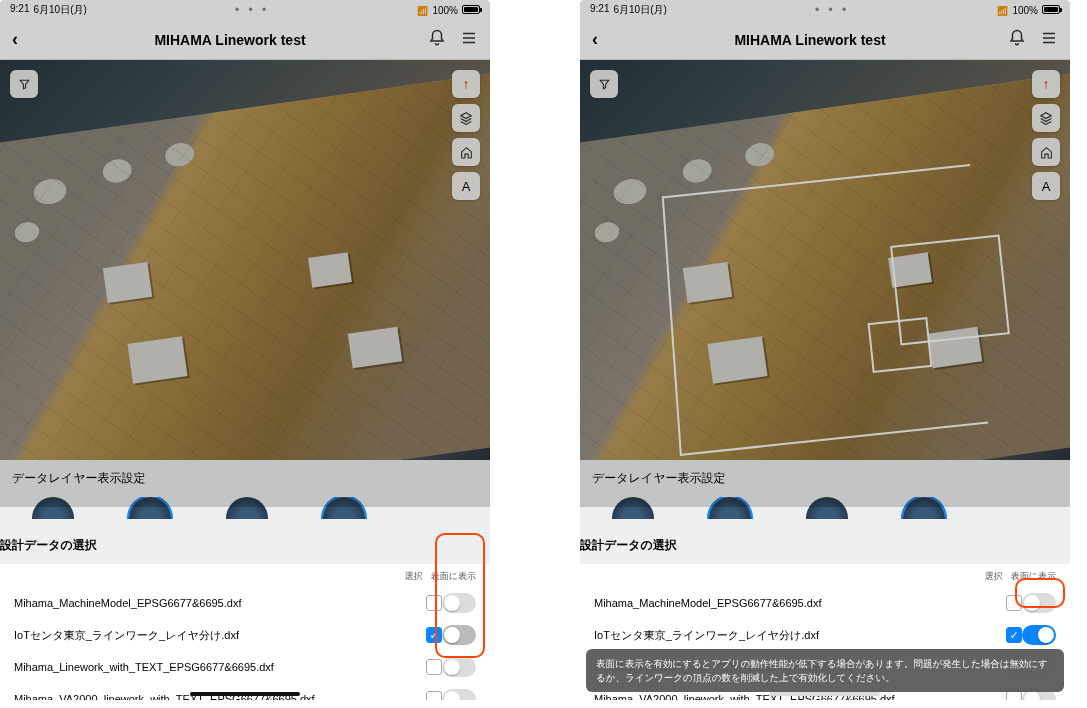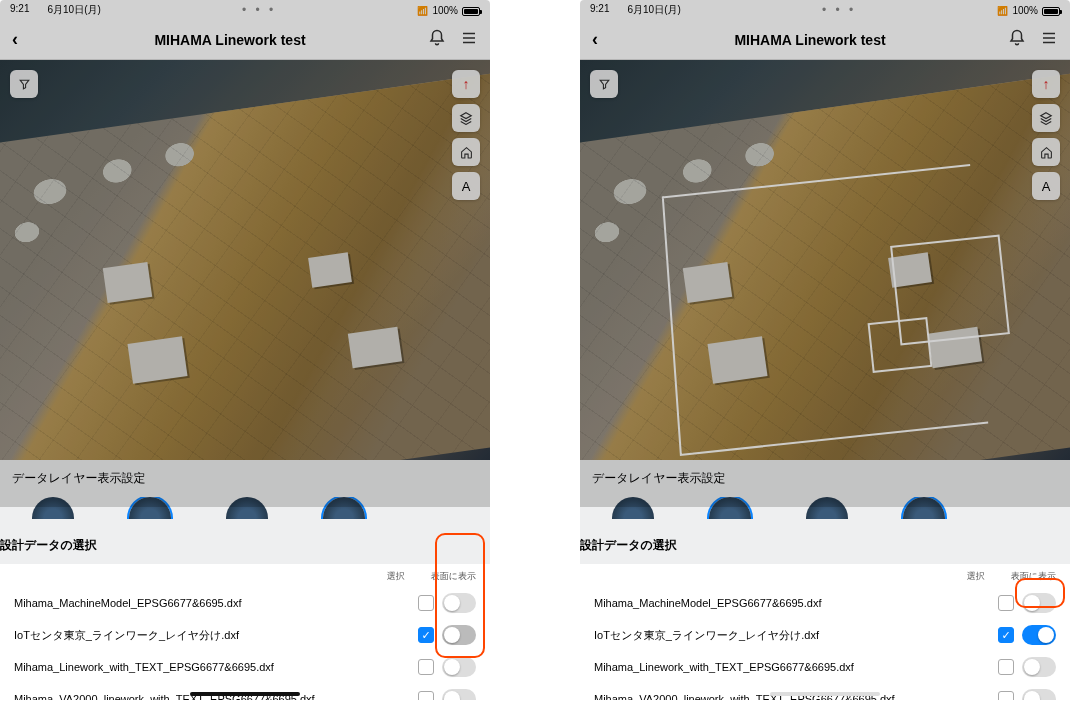--- a/index.html
+++ b/index.html
@@ -27,22 +27,22 @@
     }
     .status-bar {
       height: 20px;
       display: flex;
       align-items: center;
       justify-content: space-between;
       padding: 0 10px;
       font-size: 10px;
       background: #fff;
     }
-    .status-left { display: flex; gap: 18px; }
-    .status-right { display: flex; gap: 4px; align-items: flex-end; }
+    .status-left { display: flex; gap: 4px; }
+    .status-right { display: flex; gap: 4px; align-items: flex-start; }
     .wifi-icon::before { content: "\1F4F6"; font-size: 9px; }
     .battery { display:inline-flex; align-items:center; gap:2px; }
     .battery-icon {
       width: 18px; height: 9px; border: 1px solid #000; border-radius: 2px;
       position: relative;
     }
     .battery-icon::after {
       content: ""; position: absolute; right: -3px; top: 2px;
       width: 2px; height: 4px; background: #000; border-radius: 0 1px 1px 0;
     }
@@ -146,32 +146,32 @@
       position: relative;
       z-index: 10;
     }
     .data-table {
       background: #fff;
       position: relative;
       z-index: 10;
     }
     .col-headers {
       display: flex; justify-content: flex-end;
-      gap: 22px;
+      gap: 4px;
       padding: 6px 14px 4px;
       font-size: 9px;
       color: #555;
     }
     .col-headers span:first-child { margin-right: 4px; }
     .data-row {
       display: flex;
       align-items: center;
       padding: 6px 14px;
       font-size: 11px;
-      gap: 8px;
+      gap: 0;
     }
     .row-label { flex: 1; }
     .checkbox {
       width: 16px; height: 16px; border: 1.5px solid #aaa; border-radius: 3px;
       display: flex; align-items: center; justify-content: center;
     }
     .checkbox.checked { background: #0a84ff; border-color: #0a84ff; color: #fff; font-size: 11px; }
     .toggle {
       width: 34px; height: 20px; border-radius: 10px; background: #ddd;
       position: relative;
@@ -401,14 +401,15 @@
       <span class="checkbox"></span>
       <span class="toggle"></span>
     </div>
     <div class="data-row">
       <span class="row-label">Mihama_VA2000_linework_with_TEXT_EPSG6677&amp;6695.dxf</span>
       <span class="checkbox"></span>
       <span class="toggle"></span>
     </div>
   </div>
   <div class="highlight-box hb-right"></div>
+  <div class="toast">表面に表示を有効にするとアプリの動作性能が低下する場合があります。問題が発生した場合は無効にするか、ラインワークの頂点の数を削減した上で有効化してください。</div>
   <div class="home-indicator under-toast"></div>
 </div>
 
 </body></html>

